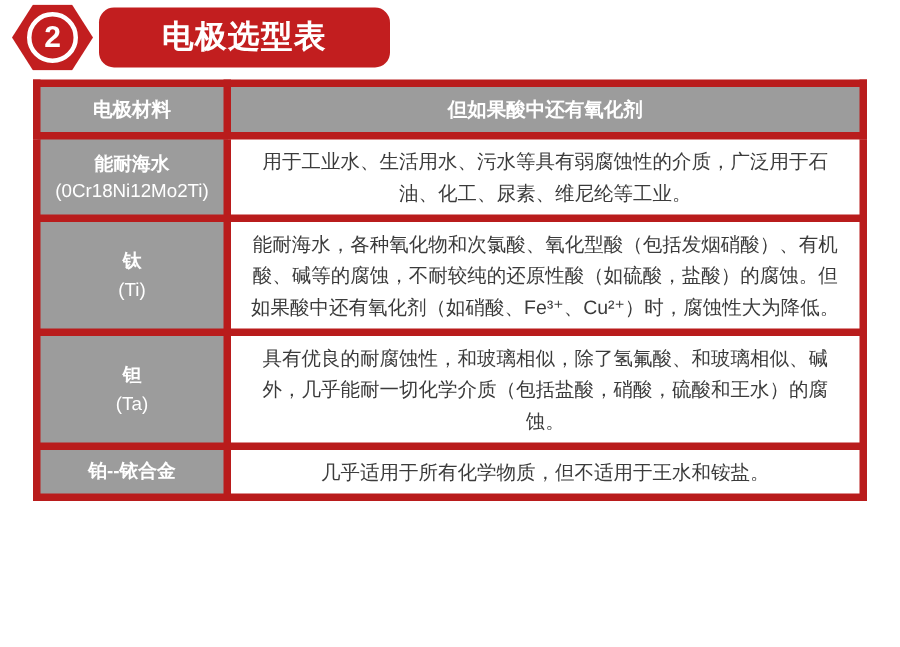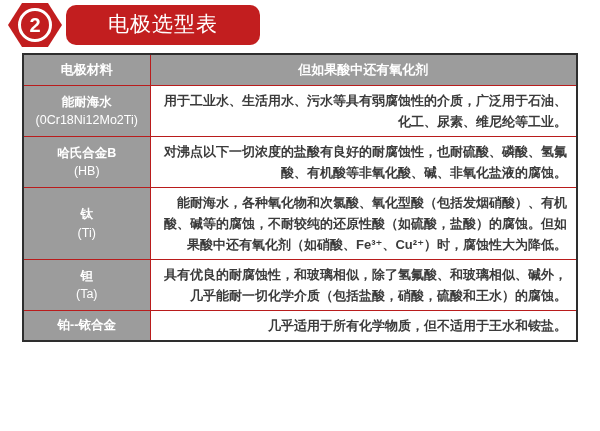--- a/index.html
+++ b/index.html
@@ -18,44 +18,44 @@
     display:flex;align-items:center;justify-content:center;flex:0 0 auto;
   }
   .hex-circle{
     width:28px;height:28px;border:3px solid #ffffff;border-radius:50%;
     display:flex;align-items:center;justify-content:center;
     color:#ffffff;font-size:20px;font-weight:700;line-height:1;
   }
   .title-pill{
     margin-left:4px;background:#c21e1f;color:#ffffff;
     border-radius:10px;padding:5px 42px 7px 42px;
-    font-size:21px;font-weight:400;letter-spacing:1px;white-space:nowrap;
+    font-size:21px;font-weight:700;letter-spacing:1px;white-space:nowrap;
   }
 
   
   .tbl-wrap{padding:5px 22px 0 22px;}
   table{
     width:556px;border-collapse:collapse;table-layout:fixed;
     border:2px solid #2e2e2e;
   }
   col.c-mat{width:127px;}
-  th,td{border:1px solid #b91c1c;box-sizing:border-box;}
+  th,td{border:5px solid #b91c1c;box-sizing:border-box;}
   th{
     background:#9c9c9c;color:#ffffff;font-size:13px;font-weight:700;
     padding:6px 4px;text-align:center;
   }
   td.mat{
     background:#9c9c9c;color:#ffffff;font-size:12.5px;font-weight:700;
     text-align:center;padding:4px 2px;line-height:1.45;
   }
   td.mat .code{display:block;font-weight:400;}
   td.mat .code:empty{display:none;}
   td.desc{
-    background:#ffffff;color:#3b3b3b;font-size:13px;font-weight:700;
-    padding:4px 9px;line-height:21px;text-align:right;
+    background:#ffffff;color:#3b3b3b;font-size:13px;font-weight:400;
+    padding:4px 9px;line-height:21px;text-align:center;
   }
 </style>
 </head>
 <body>
 
 <div class="page">
 
   <div class="banner">
     <div class="hex-badge">
       <div class="hex-circle">2</div>
@@ -78,27 +78,20 @@
       <tbody>
         <tr>
           <td class="mat">
             <span>能耐海水</span>
             <span class="code">(0Cr18Ni12Mo2Ti)</span>
           </td>
           <td class="desc">用于工业水、生活用水、污水等具有弱腐蚀性的介质，广泛用于石油、化工、尿素、维尼纶等工业。</td>
         </tr>
         <tr>
           <td class="mat">
-            <span>哈氏合金B</span>
-            <span class="code">(HB)</span>
-          </td>
-          <td class="desc">对沸点以下一切浓度的盐酸有良好的耐腐蚀性，也耐硫酸、磷酸、氢氟酸、有机酸等非氧化酸、碱、非氧化盐液的腐蚀。</td>
-        </tr>
-        <tr>
-          <td class="mat">
             <span>钛</span>
             <span class="code">(Ti)</span>
           </td>
           <td class="desc">能耐海水，各种氧化物和次氯酸、氧化型酸（包括发烟硝酸）、有机酸、碱等的腐蚀，不耐较纯的还原性酸（如硫酸，盐酸）的腐蚀。但如果酸中还有氧化剂（如硝酸、Fe³⁺、Cu²⁺）时，腐蚀性大为降低。</td>
         </tr>
         <tr>
           <td class="mat">
             <span>钽</span>
             <span class="code">(Ta)</span>
           </td>

